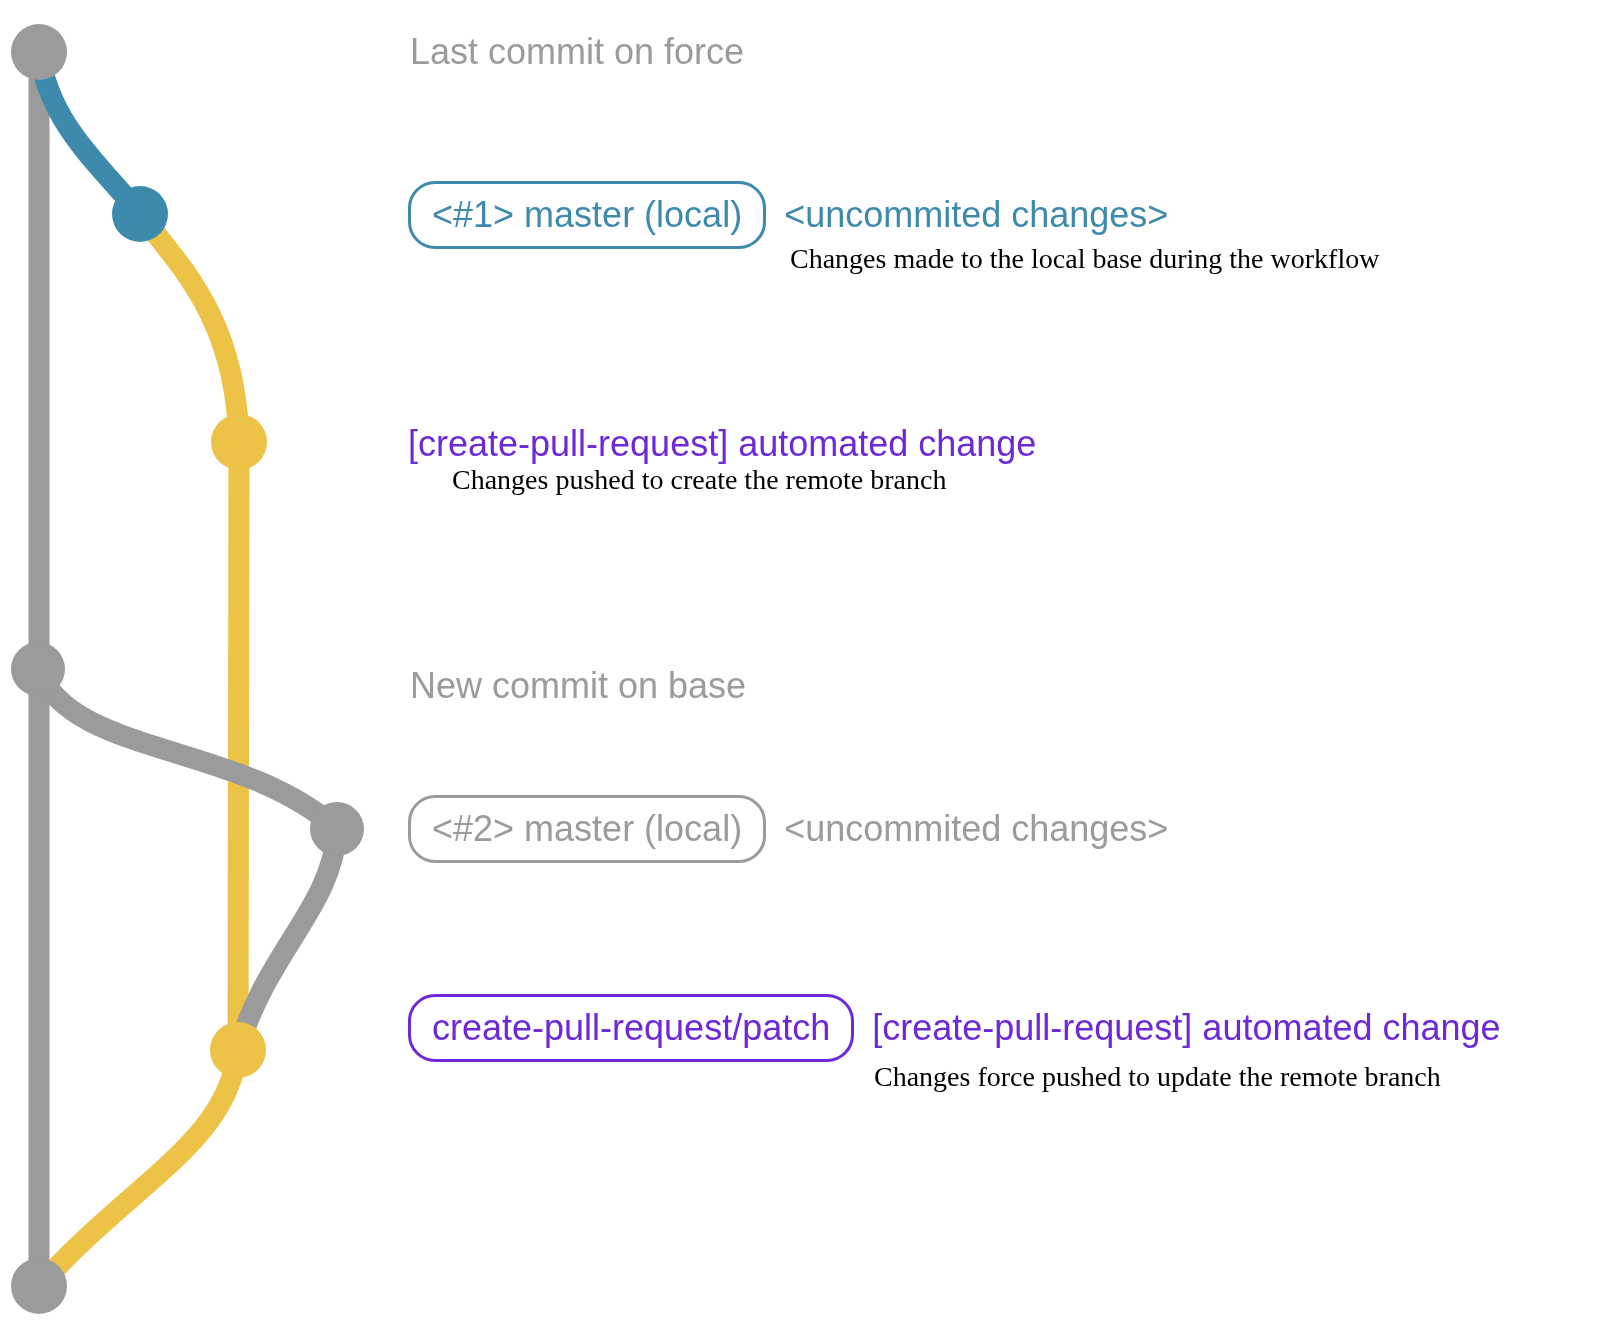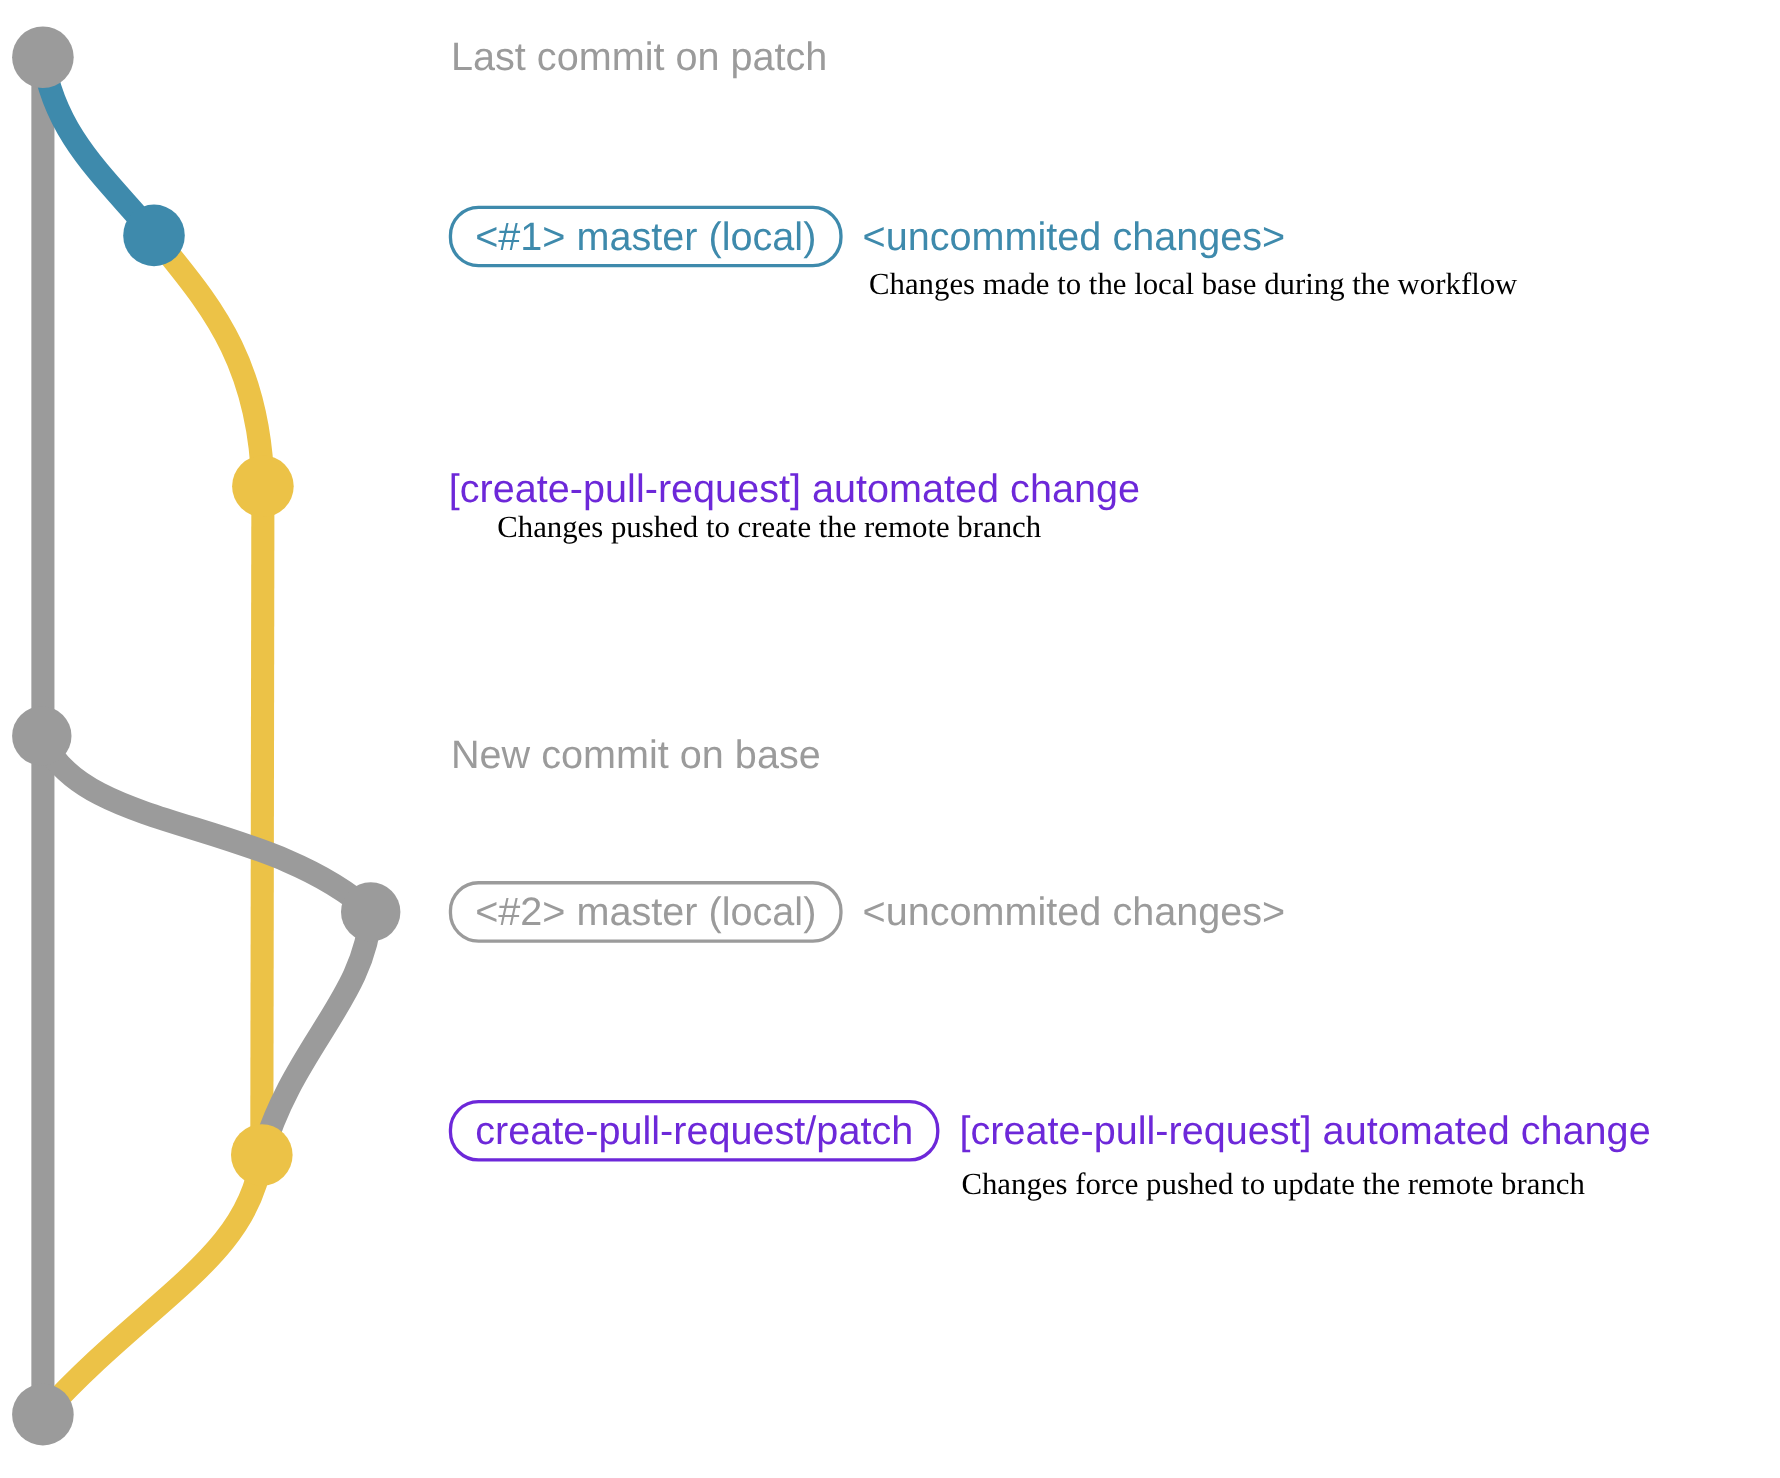--- a/index.html
+++ b/index.html
@@ -18,21 +18,21 @@
     align-items:center;
     gap:18px;
     height:56px;
     font-size:36px;
     white-space:nowrap;
   }
   .badge{
     display:flex;
     align-items:center;
     box-sizing:border-box;
-    height:56px;
+    height:68px;
     padding:0 21px;
     border:3px solid currentColor;
     border-radius:27px;
   }
   .gray{color:#9b9b9b;}
   .blue{color:#3e8aac;}
   .yellow{color:#6d28d9;}
   .caption{
     position:absolute;
     font-family:"Liberation Serif", serif;
@@ -66,21 +66,21 @@
     <circle cx="39" cy="52" r="28" fill="#9b9b9b"></circle>
     <circle cx="140" cy="214" r="28" fill="#3e8aac"></circle>
     <circle cx="239" cy="442" r="28" fill="#ecc247"></circle>
     <circle cx="38" cy="669" r="27" fill="#9b9b9b"></circle>
     <circle cx="337" cy="829" r="27" fill="#9b9b9b"></circle>
     <circle cx="238" cy="1050" r="28" fill="#ecc247"></circle>
     <circle cx="39" cy="1286" r="28" fill="#9b9b9b"></circle>
   </svg>
 
   <div class="row gray" style="left:410px;top:24px;">
-    <span>Last commit on patch</span>
+    <span>Last commit on force</span>
   </div>
 
   <div class="row blue" style="left:408px;top:187px;">
     <span class="badge">
       <span>&lt;#1&gt; master (local)</span>
     </span>
     <span>&lt;uncommited changes&gt;</span>
   </div>
   <div class="caption" style="left:790px;top:240px;">Changes made to the local base during the workflow</div>
 

